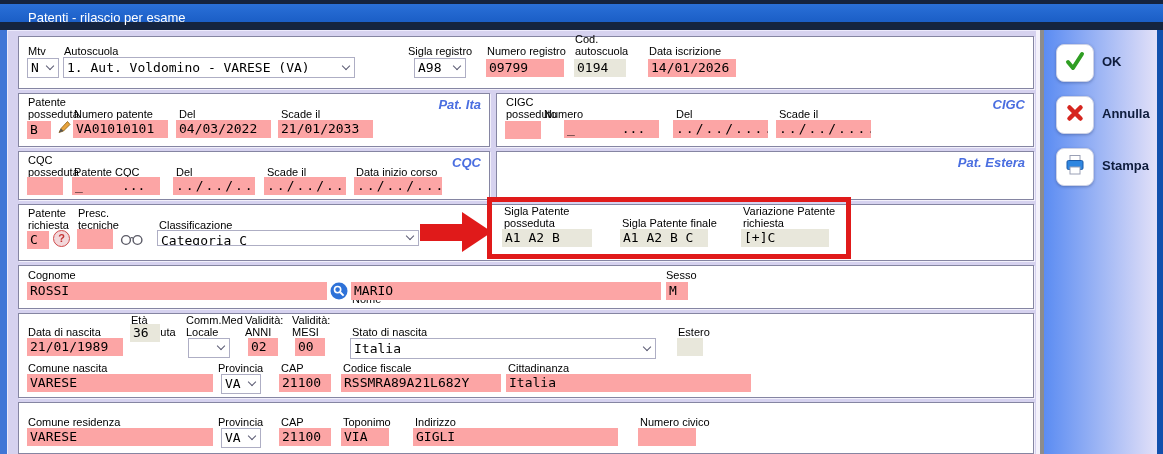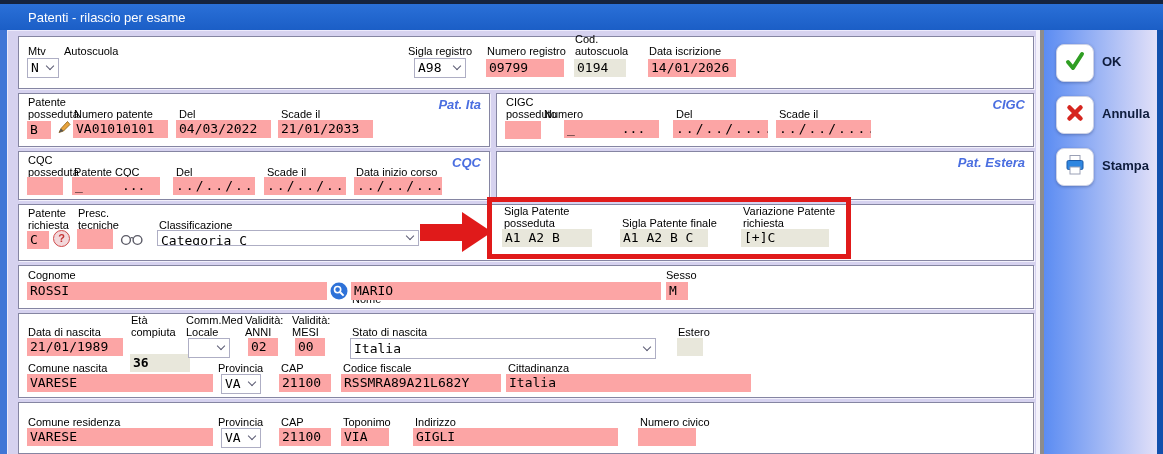--- a/index.html
+++ b/index.html
@@ -1,19 +1,19 @@
 <!DOCTYPE html>
 <html><head>
 <meta charset="utf-8">
 <style>
   html,body{margin:0;padding:0;background:#15243f;}
   #screen{position:relative;width:1163px;height:454px;overflow:hidden;
           font-family:"Liberation Sans",sans-serif;background:#15243f;}
   
-  .titlebar{position:absolute;left:0;top:4px;width:1163px;height:26px;
+  .titlebar{position:absolute;left:0;top:4px;width:1163px;height:18px;
             background:linear-gradient(#2a70d8,#1b5ec6);text-align:center;}
   .title-text{position:absolute;left:28px;top:6px;font-size:13px;color:#fff;}
   .panel{position:absolute;left:7px;top:30px;width:1033px;height:424px;
          background:#d6d2ef;border-top:1px solid #eceafc;border-left:1px solid #eceafc;}
   .edge-left{position:absolute;left:0;top:30px;width:7px;height:424px;background:#4076d6;}
   .sep-light{position:absolute;left:1036px;top:30px;width:4px;height:424px;background:#f4f2fb;}
   .sep-grey{position:absolute;left:1040px;top:30px;width:4px;height:424px;background:#8c8c8c;}
   .sidebar{position:absolute;left:1044px;top:30px;width:113px;height:424px;
            background:linear-gradient(to right,#5b8cf2,#e2e0f8);}
   .edge-right{position:absolute;left:1157px;top:30px;width:6px;height:424px;background:#1250ad;}
@@ -67,20 +67,21 @@
   <div class="panel"></div>
   <div class="sep-light"></div>
   <div class="sep-grey"></div>
   <div class="sidebar"></div>
   <div class="edge-right"></div>
 
   <div class="gbox" style="left:18px;top:36px;width:1016px;height:53px;"></div>
   <div class="lbl" style="left:28px;top:45px;">Mtv</div>
   <div class="combo" style="left:27px;top:58px;width:32px;height:20px;line-height:18px;"><span>N</span><span class="chev"></span></div>
   <div class="lbl" style="left:64px;top:45px;">Autoscuola</div>
+  <div class="combo" style="left:63px;top:57px;width:292px;height:21px;line-height:19px;"><span>1. Aut. Voldomino - VARESE (VA)</span><span class="chev"></span></div>
   <div class="lbl" style="left:392px;top:45px;margin-left:16px;">Sigla registro</div>
   <div class="combo" style="left:414px;top:58px;width:52px;height:20px;line-height:18px;"><span>A98</span><span class="chev"></span></div>
   <div class="lbl" style="left:487px;top:45px;">Numero registro</div>
   <div class="val" style="left:486px;top:59px;width:78px;">09799</div>
   <div class="lbl" style="left:575px;top:33px;width:62px;">Cod. autoscuola</div>
   <div class="val dis" style="left:574px;top:59px;width:52px;">0194</div>
   <div class="lbl" style="left:649px;top:45px;">Data iscrizione</div>
   <div class="val" style="left:648px;top:59px;width:88px;">14/01/2026</div>
 
   <div class="gbox" style="left:18px;top:93px;width:472px;height:54px;">
@@ -170,21 +171,21 @@
   </span>
   <div class="lbl" style="left:352px;top:269px;margin-top:24px;">Nome</div>
   <div class="val" style="left:351px;top:282px;width:310px;">MARIO</div>
   <div class="lbl" style="left:666px;top:269px;">Sesso</div>
   <div class="val" style="left:666px;top:282px;width:22px;">M</div>
 
   <div class="gbox" style="left:18px;top:313px;width:1016px;height:85px;"></div>
   <div class="lbl" style="left:28px;top:326px;">Data di nascita</div>
   <div class="val" style="left:27px;top:338px;width:96px;">21/01/1989</div>
   <div class="lbl" style="left:131px;top:314px;width:52px;">Età compiuta</div>
-  <div class="val dis" style="left:130px;top:354px;width:60px;font-weight:bold;">36</div>
+  <div class="val dis" style="left:130px;top:324px;width:30px;">36</div>
   <div class="lbl" style="left:186px;top:314px;width:62px;">Comm.Med Locale</div>
   <div class="combo" style="left:188px;top:338px;width:42px;height:20px;line-height:18px;"><span></span><span class="chev"></span></div>
   <div class="lbl" style="left:245px;top:314px;width:50px;">Validità: ANNI</div>
   <div class="val" style="left:248px;top:338px;width:30px;">02</div>
   <div class="lbl" style="left:292px;top:314px;width:50px;">Validità: MESI</div>
   <div class="val" style="left:295px;top:338px;width:30px;">00</div>
   <div class="lbl" style="left:352px;top:326px;">Stato di nascita</div>
   <div class="combo" style="left:350px;top:338px;width:306px;height:21px;line-height:19px;"><span>Italia</span><span class="chev"></span></div>
   <div class="lbl" style="left:678px;top:326px;">Estero</div>
   <div class="val dis" style="left:677px;top:338px;width:26px;"></div>

